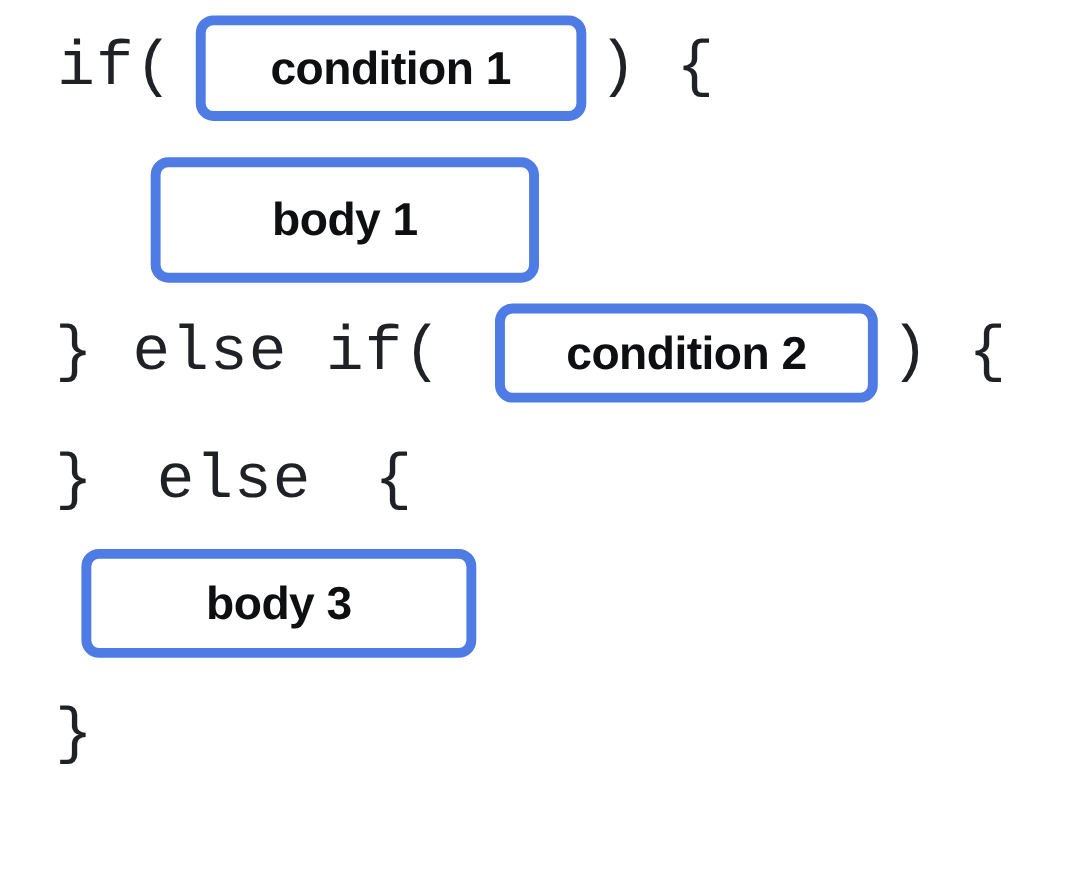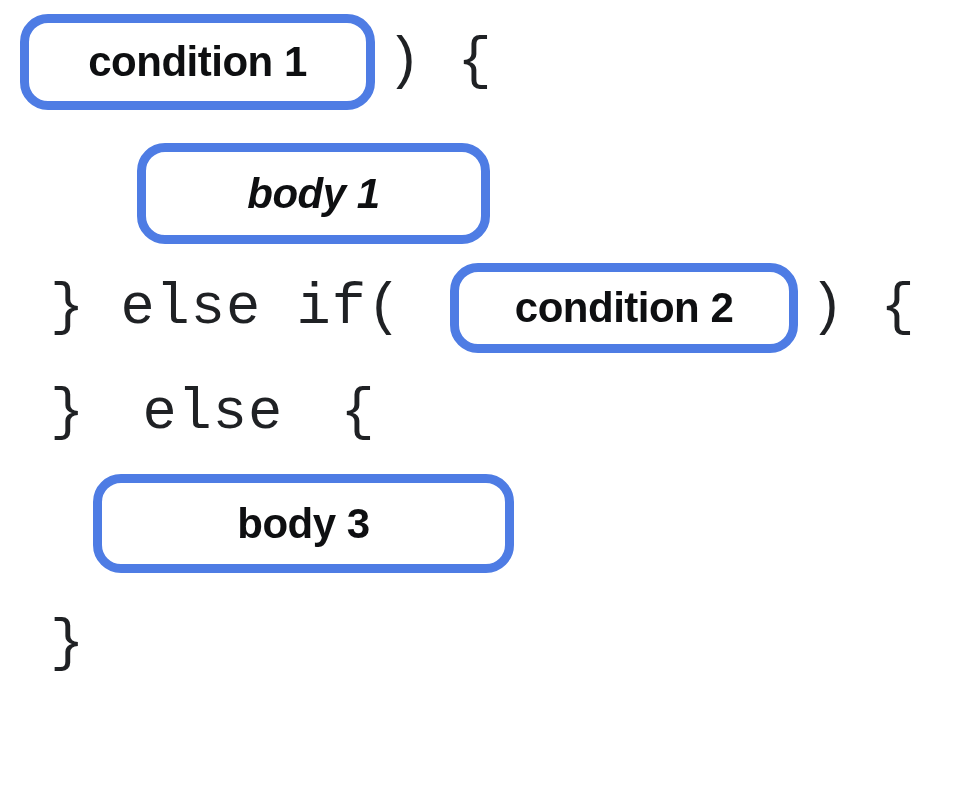--- a/index.html
+++ b/index.html
@@ -30,68 +30,69 @@
   .code.wide-spaces { word-spacing: 22px; }
 
   .brace-line { line-height: 70px; }
 
   .slot {
     display: flex;
     align-items: center;
     justify-content: center;
     background: #ffffff;
     border: 9px solid var(--slot-border, #4e7ce4);
-    border-radius: 28px;
+    border-radius: 16px;
     flex: 0 0 auto;
   }
 
   .slot-label {
     font-family: "Liberation Sans", "DejaVu Sans", sans-serif;
     font-weight: bold;
     font-size: 42px;
     letter-spacing: -0.5px;
     color: var(--label-text, #0e0f11);
     white-space: pre;
   }
 
   
   .row-if { margin-top: 14px; height: 96px; }
   .row-if .code-before { margin-left: 52px; }
   .slot-condition1 { width: 355px; height: 96px; margin-left: 20px; }
   .row-if .code-after { margin-left: 12px; }
 
   
-  .slot-body1 { width: 353px; height: 101px; margin-top: 33px; margin-left: 137px; font-style: italic; }
+  .slot-body1 { width: 353px; height: 114px; margin-top: 33px; margin-left: 137px; }
 
   
   .row-elseif { margin-top: 19px; height: 90px; }
   .row-elseif .code-before { margin-left: 50px; text-align: right; }
   .slot-condition2 { width: 348px; height: 90px; margin-left: 48px; }
   .row-elseif .code-after { margin-left: 12px; }
 
   
   .slot-body2 { width: 362px; height: 102px; margin-top: 18px; margin-left: 118px; }
 
   
-  .row-else { margin-top: 25px; }
+  .row-else { margin-top: 37px; }
   .row-else .code { margin-left: 50px; }
 
   
-  .slot-body3 { width: 421px; height: 99px; margin-top: 26px; margin-left: 93px; }
+  .slot-body3 { width: 359px; height: 99px; margin-top: 26px; margin-left: 74px; }
 
   
   .row-close { margin-top: 36px; }
   .row-close .code { margin-left: 50px; }
 </style>
 </head>
 <body>
 
 <div class="canvas">
 
   <div class="row row-if">
+    <span class="code code-before">if(</span>
     <span class="slot slot-condition1">
       <span class="slot-label">condition 1</span>
     </span>
     <span class="code code-after">) {</span>
   </div>
 
   <div class="row">
     <span class="slot slot-body1">
       <span class="slot-label">body 1</span>
     </span>

